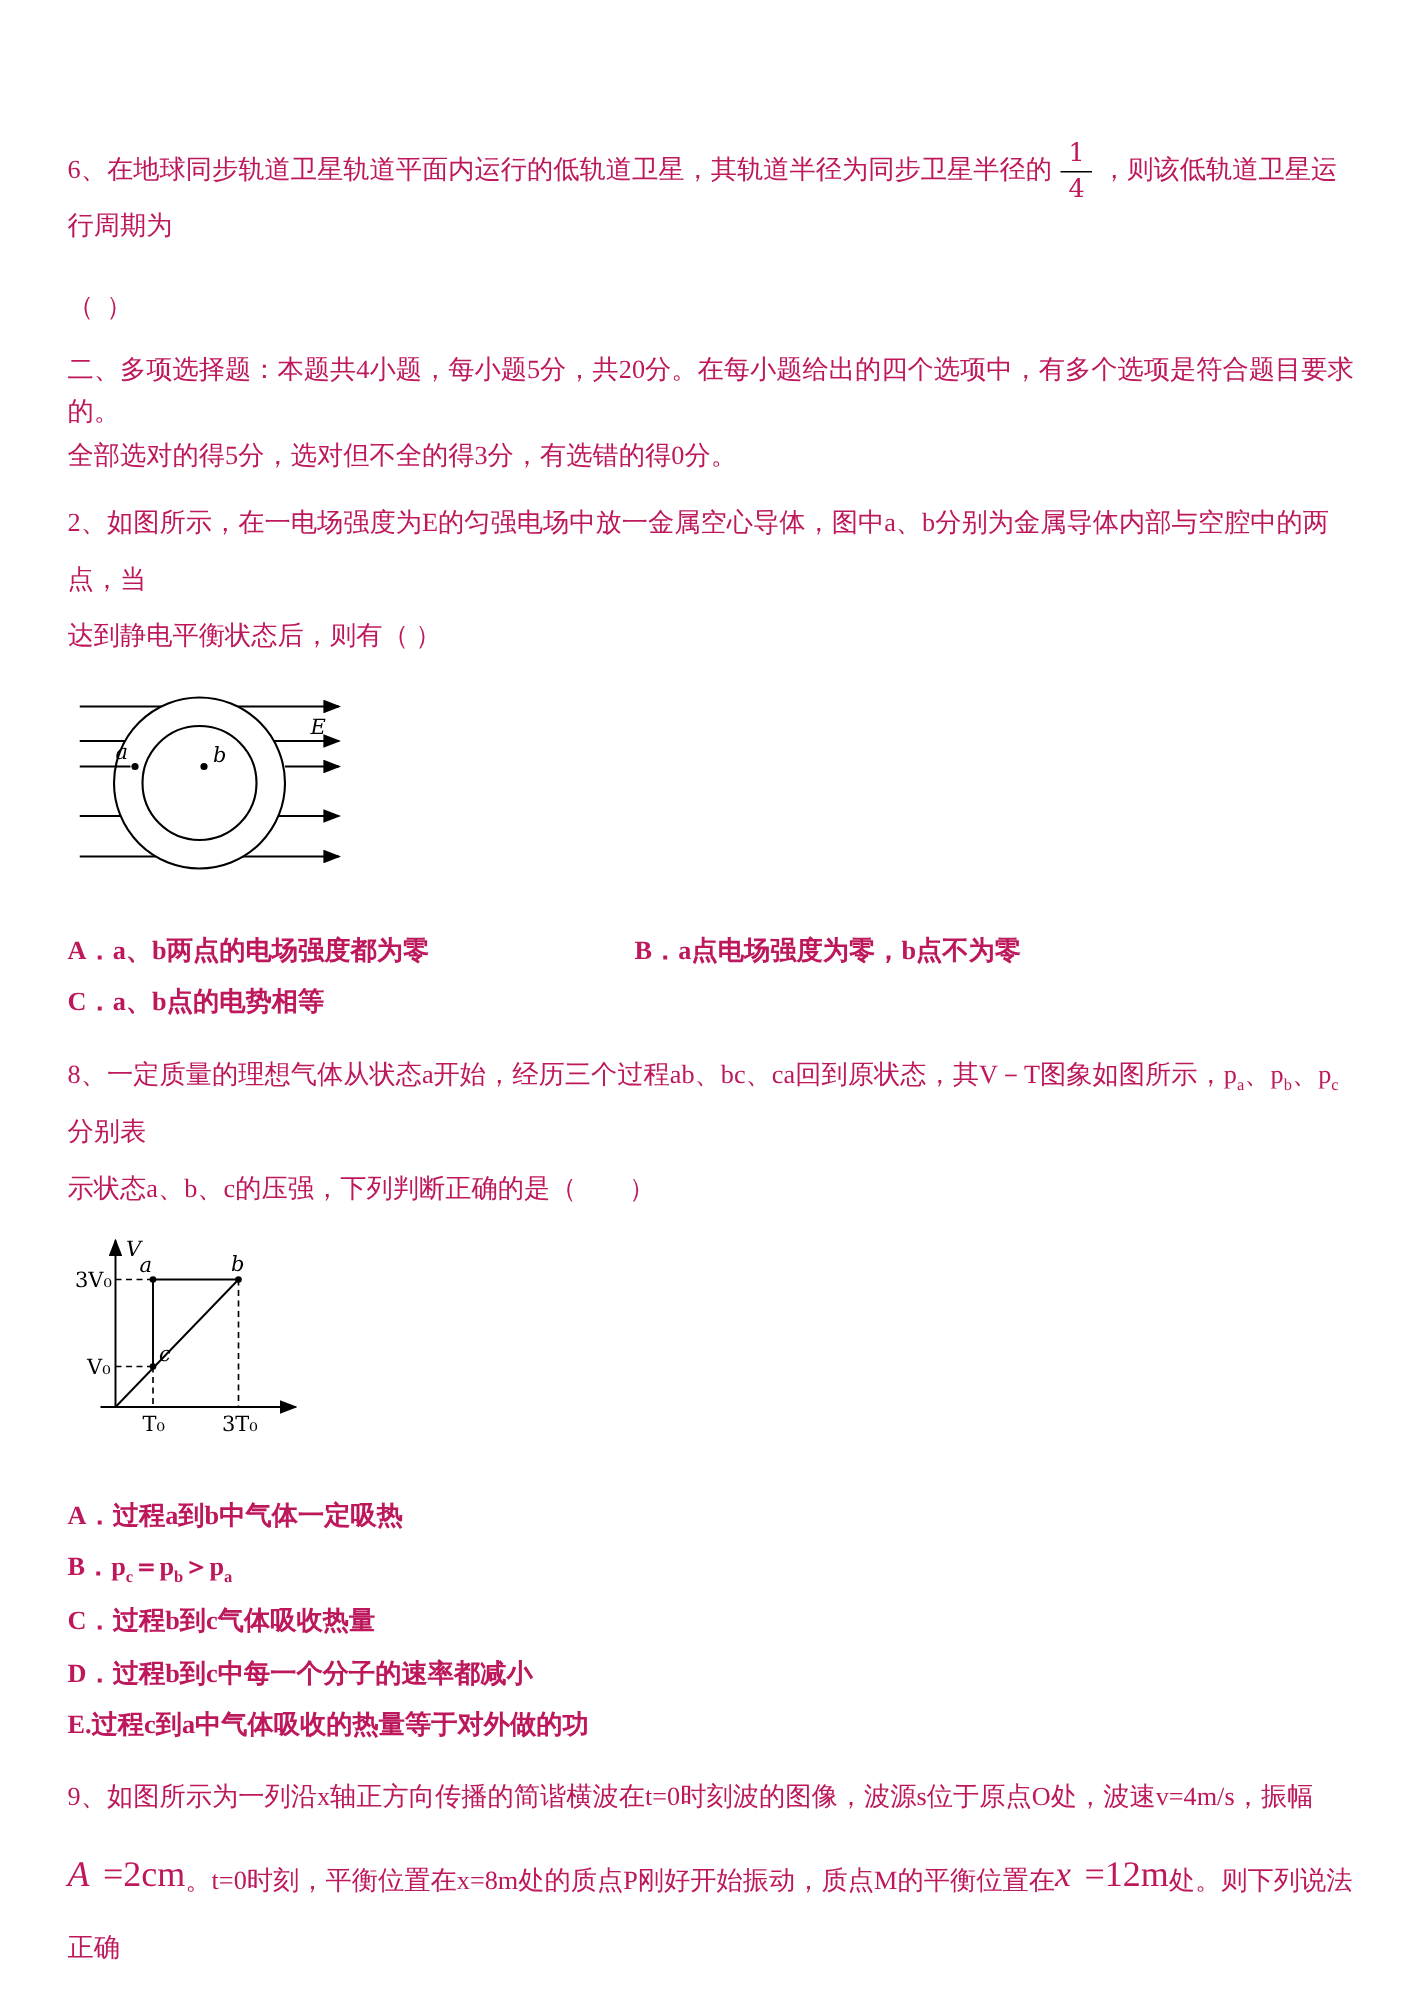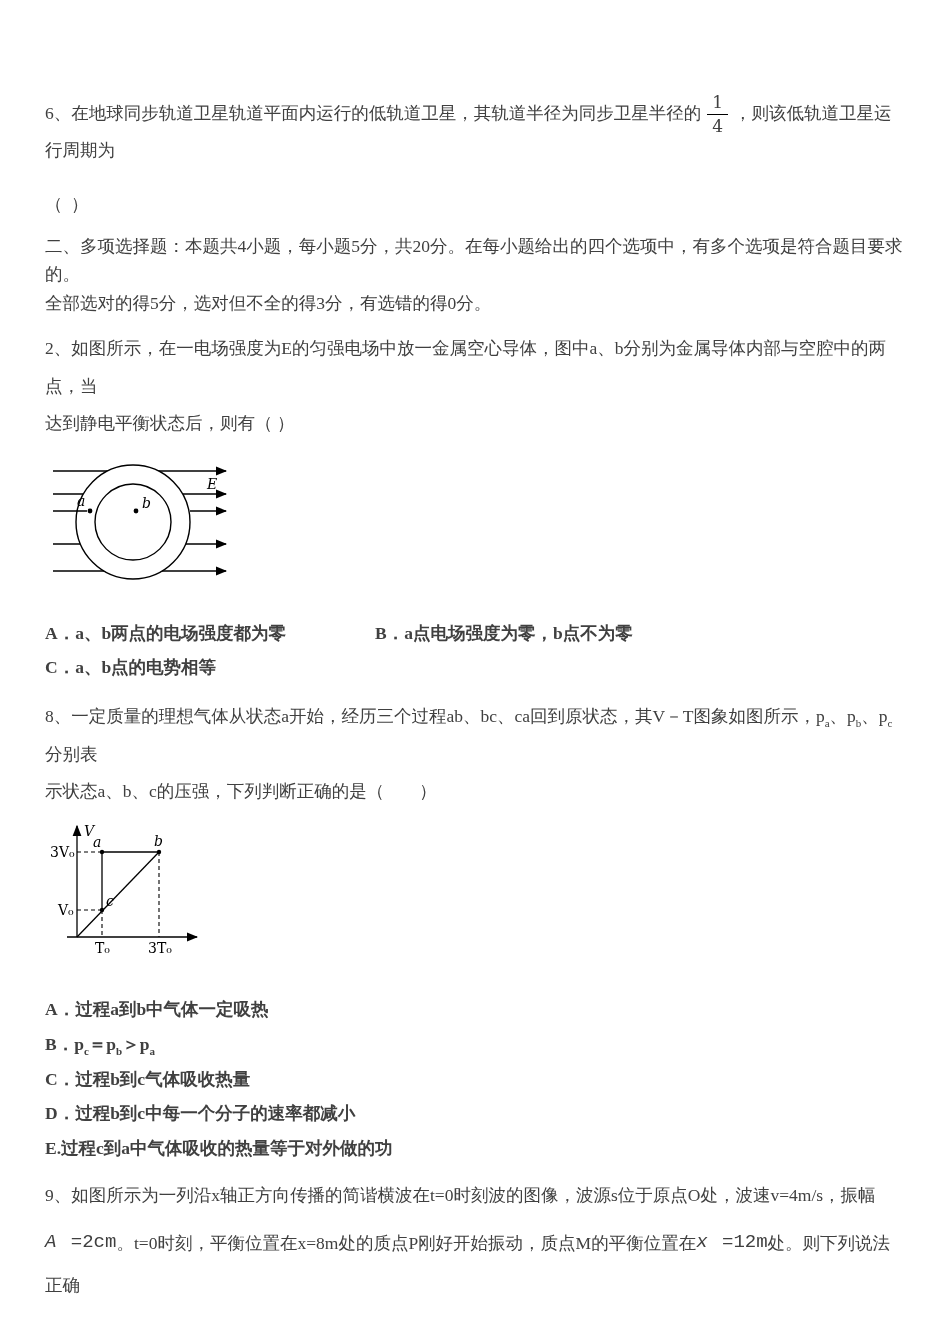--- a/index.html
+++ b/index.html
@@ -1,46 +1,46 @@
 <!DOCTYPE html>
 <html><head>
 <meta charset="utf-8">
 <style>
   html,body { margin:0; padding:0; background:#e8e8e8; }
   .page {
     width:950px; height:1344px; margin:0 auto; background:#ffffff;
     box-sizing:border-box; padding:92px 45px 40px 45px; overflow:hidden;
     font-family:"Liberation Serif","DejaVu Serif",serif;
-    color:#404040; font-size:17.5px;
+    color:#be185d; font-size:17.5px;
   }
   p { margin:0; }
   .stem { line-height:2.15; }
   .q6-line { line-height:1.4; }
   .frac { display:inline-block; text-align:center; vertical-align:middle;
           font-family:"DejaVu Serif",serif; font-size:17px; line-height:1.25; margin:0 6px; }
   .frac .num { display:block; border-bottom:1.2px solid #000; padding:0 5px 1px 5px; }
   .frac .den { display:block; padding-top:1px; }
   .bracket { margin-top:30px; letter-spacing:2px; }
   .q6-opts { display:flex; margin-top:30px; font-weight:bold; }
   .q6-opts span:nth-child(1){ width:168px; }
   .q6-opts span:nth-child(2){ width:165px; }
   .q6-opts span:nth-child(3){ width:165px; }
   .section { margin-top:16px; line-height:1.62; }
   .q7-stem { margin-top:13px; }
   .fig1 { margin:16px 0 0 8px; }
   .q7-opts { margin-top:22px; font-weight:600; }
-  .q7-opts .row { display:flex; line-height:1.95; }
+  .q7-opts .row { display:flex; line-height:1.95;gap:48px; }
   .q7-opts .row span:first-child { width:330px; }
   .q8-stem { margin-top:14px; }
   .fig2 { margin:8px 0 0 4px; }
   .q8-opts { margin-top:26px; font-weight:600; }
   .q8-opts p { line-height:1.97; }
   .q9-stem { margin-top:18px; }
   .q9-mathline { margin-top:14px; line-height:2.3; }
-  .mathbig { font-family:Liberation Mono, monospace; font-size:19px; vertical-align:2px; }
+  .mathbig { font-family:Liberation Serif, serif; font-size:24px; vertical-align:2px; }
   .mvar { font-style:italic; margin-right:3px; }
   svg text { font-family:"DejaVu Serif",serif; font-size:14px; }
   svg .ital { font-style:italic; }
   sub { font-size:11px; }
 </style>
 </head>
 <body>
 
 <div class="page">
 

